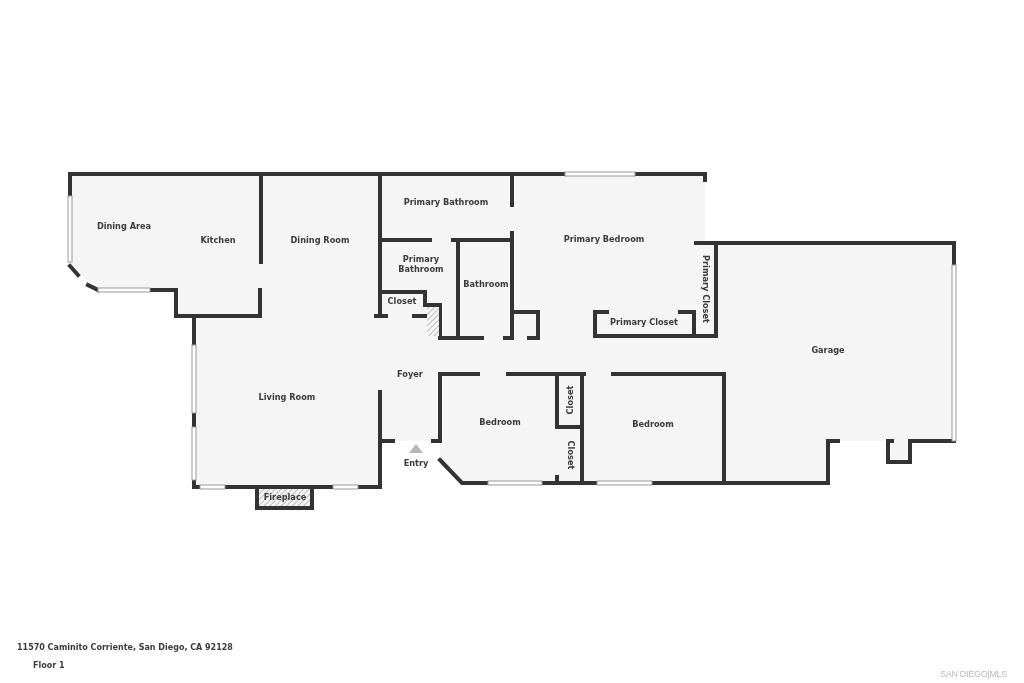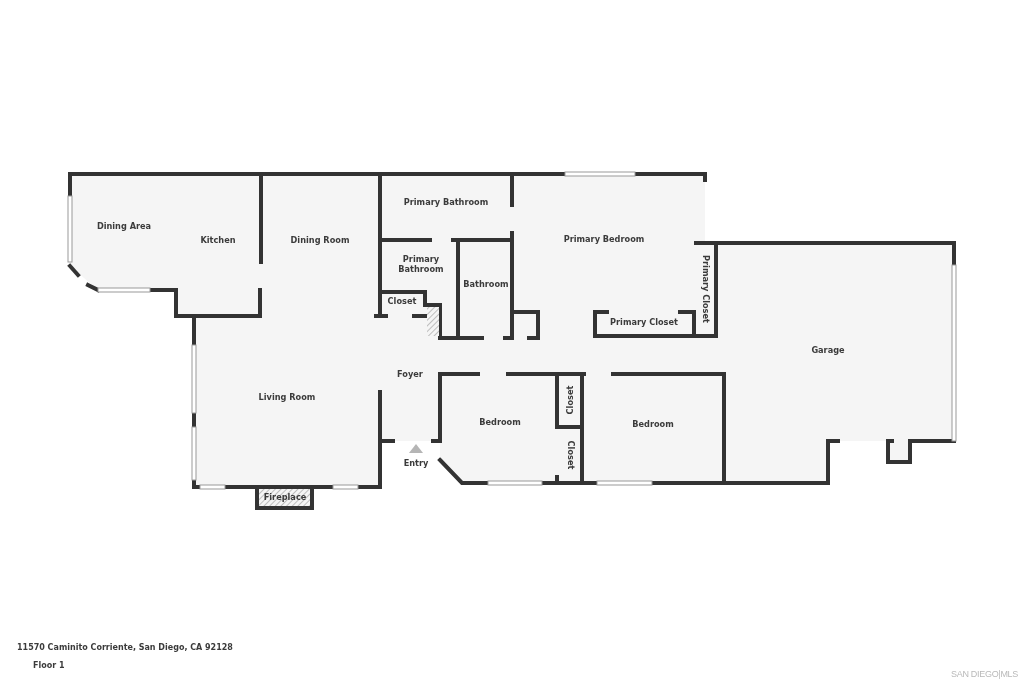--- a/index.html
+++ b/index.html
@@ -1,21 +1,21 @@
 <!DOCTYPE html>
 <html><head>
 <meta charset="utf-8">
 <style>
   html, body { margin: 0; padding: 0; background: #ffffff; }
   body { width: 1024px; height: 683px; position: relative; overflow: hidden; font-family: "DejaVu Sans", sans-serif; }
   svg#plan { position: absolute; left: 0; top: 0; }
   .room-label { font-family: "DejaVu Sans", sans-serif; font-size: 8.2px; font-weight: bold; fill: #3b3b3b; text-anchor: middle; dominant-baseline: middle; }
   .footer-addr { position: absolute; left: 17px; top: 643px; font-size: 8px; font-weight: bold; color: #3b3b3b; }
   .footer-floor { position: absolute; left: 33px; top: 661px; font-size: 8px; font-weight: bold; color: #3b3b3b; }
-  .brand { position: absolute; right: 6px; top: 669px; font-size: 9px; color: #b9b9b9; letter-spacing: -0.3px; font-family: "Liberation Sans", sans-serif; margin-left: 30px; }
+  .brand { position: absolute; right: 17px; top: 669px; font-size: 9px; color: #b9b9b9; letter-spacing: -0.3px; font-family: "Liberation Sans", sans-serif; margin-left: 30px; }
 </style>
 </head>
 <body>
 
 <svg id="plan" width="1024" height="683" viewBox="0 0 1024 683">
   <defs>
     <pattern id="hatch" width="4" height="4" patternUnits="userSpaceOnUse" patternTransform="rotate(45)">
       <rect width="4" height="4" fill="#f5f5f5"></rect>
       <line x1="0" y1="0" x2="0" y2="4" stroke="#999" stroke-width="1.2"></line>
     </pattern>

